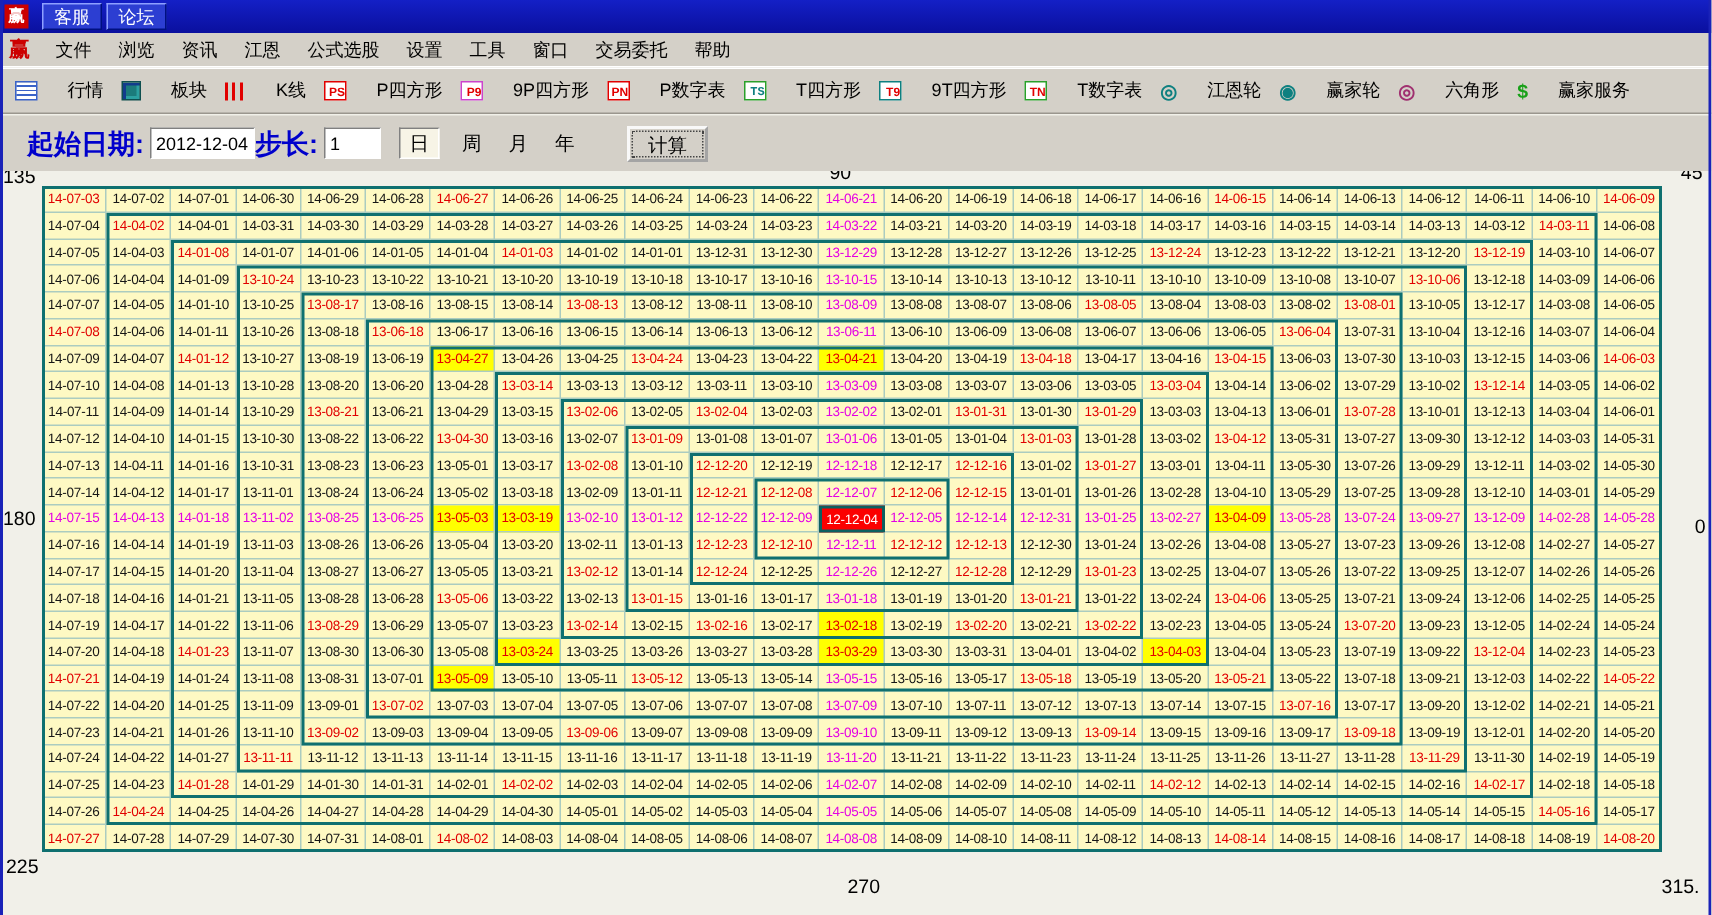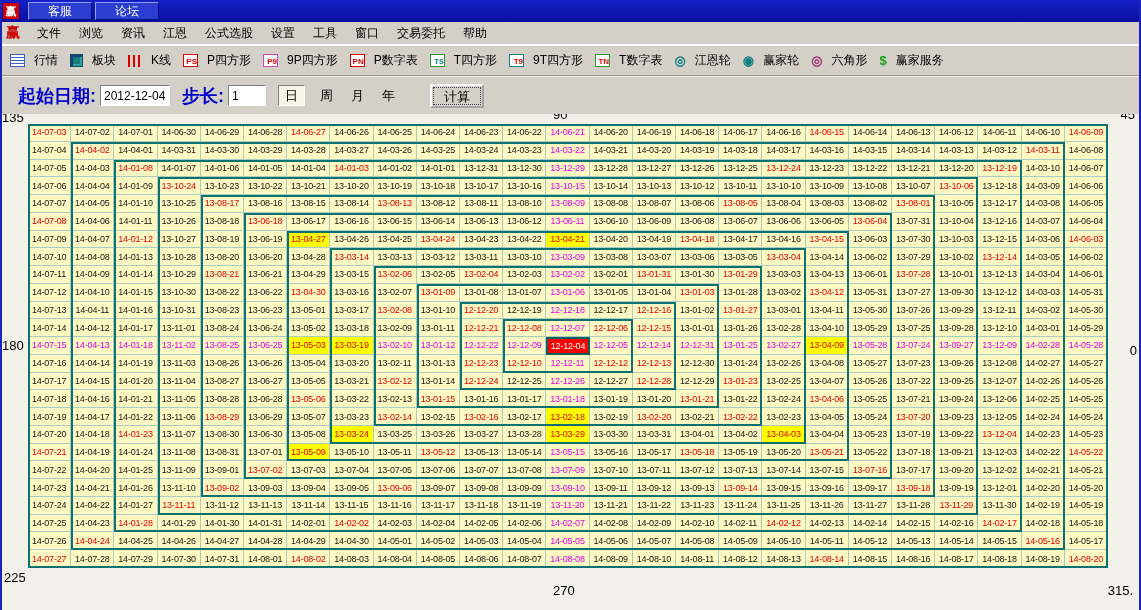--- a/index.html
+++ b/index.html
@@ -8,32 +8,32 @@
   .edge{position:absolute;top:0;width:2px;height:610px;background:#1a22b8;z-index:50}
   .edge-l{left:0}.edge-r{right:0}
   
   .titlebar{position:absolute;left:0;top:0;width:100%;height:22px;background:linear-gradient(#1420c6,#0a0f9e);
             color:#fff;display:flex;align-items:center;box-sizing:border-box;padding:0 3px;z-index:40}
   .appicon{width:16px;height:16px;background:#cc0000;color:#fff;font-size:11px;line-height:16px;
            text-align:center;font-weight:bold;margin-right:6px;flex:0 0 auto}
   .wtitle{font-size:12px;font-weight:bold;white-space:nowrap;overflow:hidden;flex:1}
   .winbtn{height:18px;min-width:28px;background:#2c3ed2;color:#fff;font-size:12px;
           border:1px solid;border-color:#8ea0ff #001080 #001080 #8ea0ff;margin-left:3px;
-          padding:0 19px;font-family:inherit;white-space:nowrap}
+          padding:0 7px;font-family:inherit;white-space:nowrap}
   .tbbtns{flex:0 0 auto;margin-right:-6px;display:flex}
   
   .menubar{position:absolute;top:22px;left:0;width:100%;height:23px;background:#d4d0c8;
            border-bottom:1px solid #fff;display:flex;align-items:center;font-size:12px;color:#000;box-sizing:border-box}
   .mlogo{color:#c00;font-weight:bold;font-size:14px;margin:0 8px 0 6px}
   .menuitem{padding:2px 9px;cursor:default}
   
   .toolbar{position:absolute;top:45px;left:0;width:100%;height:31px;background:#d4d0c8;
            border-top:1px solid #fff;border-bottom:1px solid #9a968e;display:flex;align-items:center;
            font-size:12px;color:#000;box-sizing:border-box;padding-left:4px}
-  .titem{display:flex;align-items:center;gap:9px;padding:0 6px;height:24px;cursor:default;white-space:nowrap}
+  .titem{display:flex;align-items:center;gap:20px;padding:0 6px;height:24px;cursor:default;white-space:nowrap}
   .badge{display:inline-block;min-width:15px;height:13px;font-size:8px;font-weight:bold;text-align:right;
          line-height:13px;background:#fff;box-sizing:border-box}
   .glyph{display:inline-block;font-size:13px;line-height:14px;font-weight:bold;background:none}
   .ic{display:inline-block;width:15px;height:13px;box-sizing:border-box}
   .ic-table{background:repeating-linear-gradient(#ffffff 0 2px,#3a62c8 2px 3px);border:1px solid #3a62c8}
   .ic-blocks{width:13px;height:13px;background:
      linear-gradient(45deg,#1b7b7b 0 100%);box-shadow:inset 2px 2px 0 #123c8c, inset -2px -2px 0 #2ba0a0;border:1px solid #0e4f4f}
   .ic-kline{background:repeating-linear-gradient(90deg,#e10000 0 2px,transparent 2px 5px);height:12px;width:14px}
   
   .controls{position:absolute;top:77px;left:0;width:100%;height:37px;background:#d4d0c8;
@@ -46,21 +46,21 @@
   .unit{font-size:13px;color:#000;margin:0 9px;cursor:default}
   .unit.sel{background:#f7f4e6;border:1px solid;border-color:#808080 #fff #fff #808080;
             padding:2px 6px;margin:0 6px 0 2px}
   .calcbtn{margin-left:26px;height:24px;padding:2px 12px;background:#d4d0c8;
            border:2px outset #f8f8f8;font-size:13px;color:#000;font-family:inherit;
            outline:1px dotted #444;outline-offset:-4px}
   
   .angle{position:absolute;font-size:13px;color:#000;z-index:20}
   .a-tl{left:2px;top:110px}.a-t{left:553px;top:107px}.a-tr{right:6px;top:107px}
   .a-l{left:2px;top:338px}.a-r{right:4px;top:343px}
-  .a-bl{left:4px;top:570px}.a-b{left:553px;top:583px}.a-br{right:8px;top:583px}
+  .a-bl{left:4px;top:570px}.a-b{left:565px;top:583px}.a-br{right:8px;top:583px}
   
   .gridwrap{position:absolute;left:28px;top:124px;width:1080px;height:444px;background:#fef9c3}
   .cells{position:absolute;left:0;top:0;width:100%;height:100%;display:grid;
          grid-template-columns:repeat(25,1fr);grid-template-rows:repeat(25,1fr)}
   .cell{border-right:1px solid #abccc0;border-bottom:1px solid #abccc0;box-sizing:border-box;
         display:flex;align-items:center;justify-content:center;font-size:9px;letter-spacing:-0.2px;
         color:#161616;white-space:nowrap;overflow:hidden}
   .rd{color:#e10000}
   .mg{color:#e400e4}
   .yl{background:#ffff00;color:#e10000}
@@ -137,21 +137,21 @@
     </span>
     <span class="titem">
       <span class="glyph" style="color: rgb(24, 160, 24);">$</span>
       <span>赢家服务</span>
     </span>
   </div>
 
 <div class="controls">
   <span class="clabel">起始日期:</span>
   <input class="tinput in-start" value="2012-12-04" style="">
-  <span class="clabel" style="margin-left:12px">步长:</span>
+  <span class="clabel" style="">步长:</span>
   <input class="tinput in-step" value="1" style="">
   <span id="units"><span class="unit sel">日</span><span class="unit">周</span><span class="unit">月</span><span class="unit">年</span></span>
   <button class="calcbtn">计算</button>
 </div>
 
 <span class="angle a-tl">135</span>
 <span class="angle a-t">90</span>
 <span class="angle a-tr">45</span>
 <span class="angle a-l">180</span>
 <span class="angle a-r">0</span>

